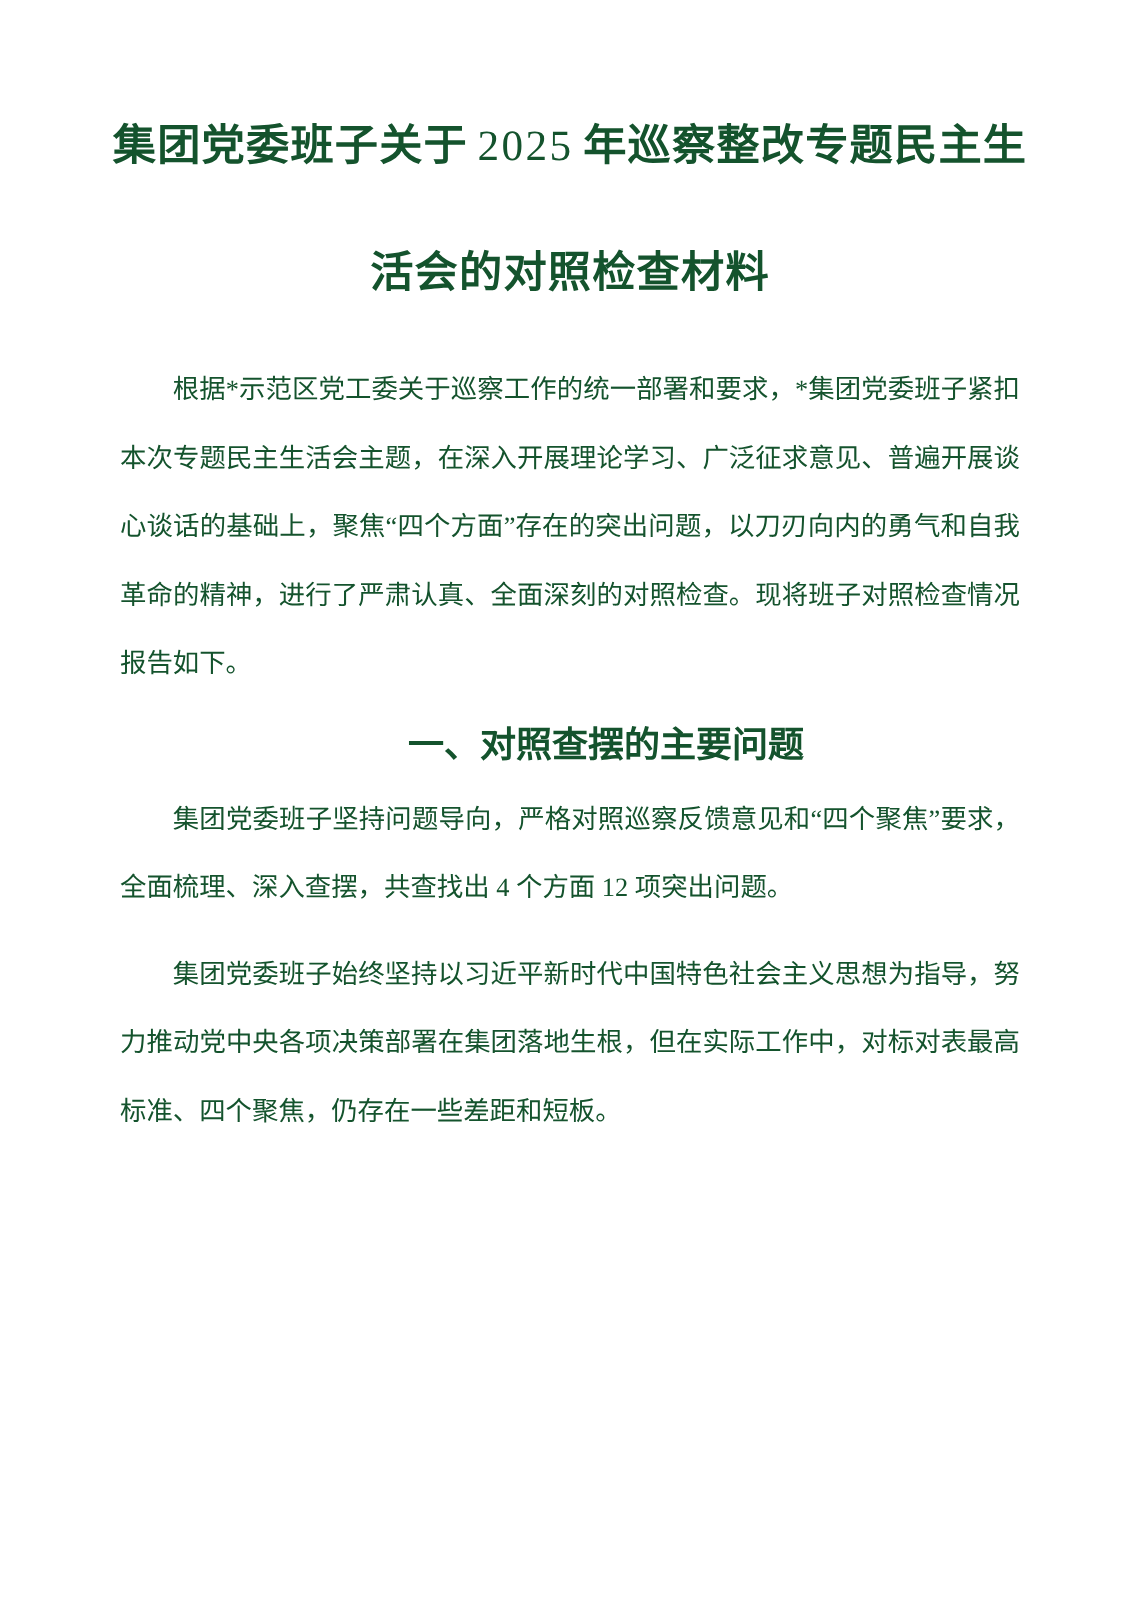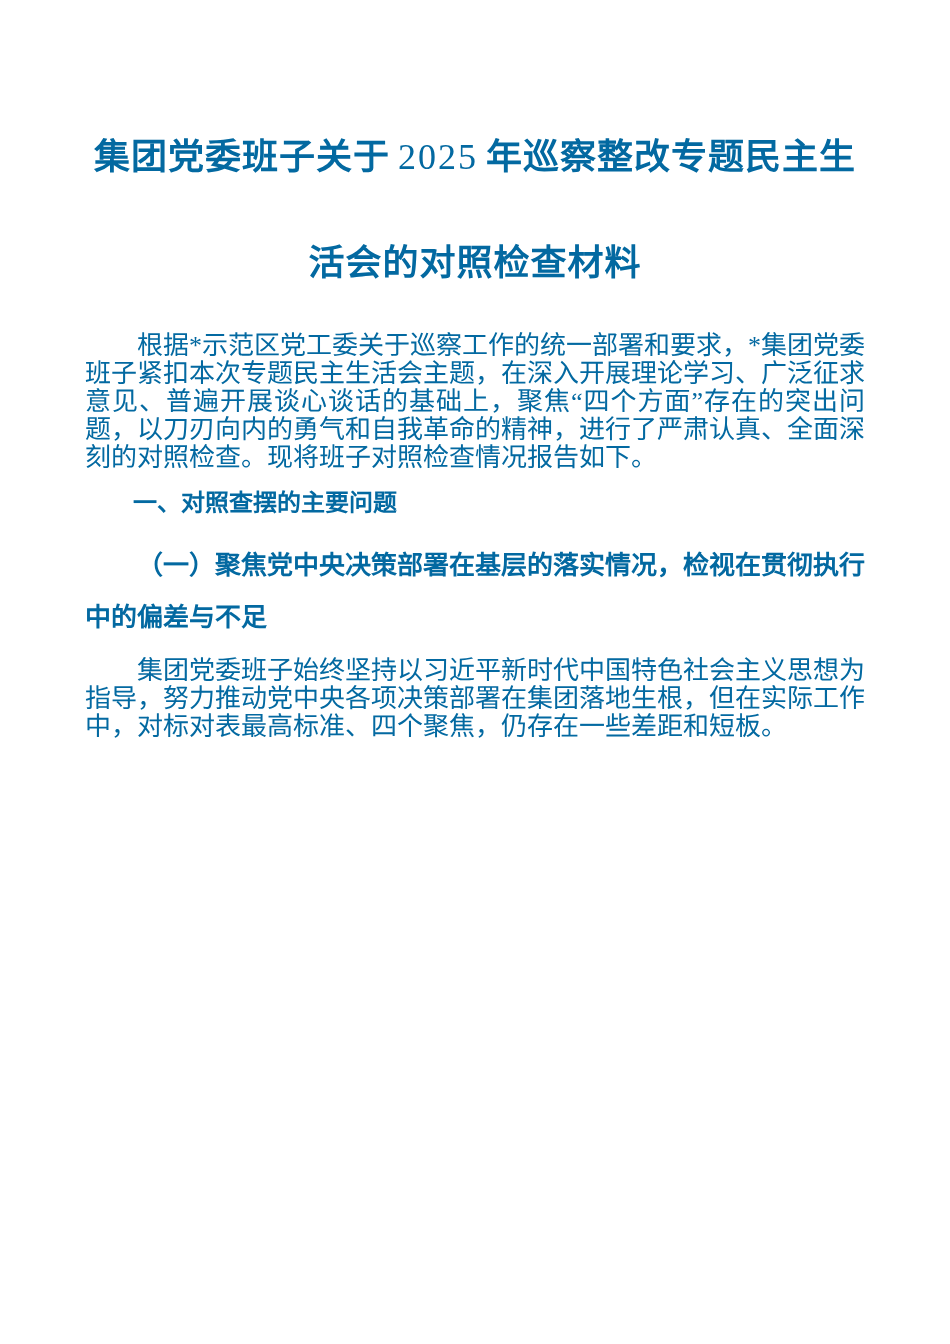--- a/index.html
+++ b/index.html
@@ -5,56 +5,57 @@
   html, body {
     margin: 0;
     padding: 0;
     background: #ffffff;
   }
   .page {
     position: relative;
     width: 950px;
     height: 1344px;
     background: #ffffff;
-    color: #0369a1;
+    color: #14532d;
     overflow: hidden;
     box-sizing: border-box;
-    padding: 104px 85px 0 85px;
+    padding: 68px 85px 0 85px;
   }
   .doc-title {
     margin: 0;
     font-family: "Liberation Sans", "DejaVu Sans", sans-serif;
     font-weight: bold;
     font-size: 36px;
     line-height: 106px;
     text-align: center;
     letter-spacing: 1px;
   }
   .doc-title .title-num {
     font-family: "Liberation Serif", "DejaVu Serif", serif;
     font-weight: normal;
     letter-spacing: 2px;
     margin: 0 8px;
   }
   .body-para {
-    margin: 0;
+    margin: 15px;
     font-family: "Liberation Serif", "DejaVu Serif", serif;
-    font-size: 26px;
-    line-height: 28px;
+    font-size: 22px;
+    line-height: 57px;
     text-align: justify;
     text-indent: 2em;
     word-break: break-all;
   }
   .heading-1 {
     margin: 5px 0 0 0;
     font-family: "Liberation Sans", "DejaVu Sans", sans-serif;
     font-weight: bold;
-    font-size: 24px;
+    font-size: 30px;
     line-height: 52px;
     text-indent: 2em;
+    text-align: center;
   }
   .heading-2 {
     margin: 11px 0 0 0;
     font-family: "Liberation Serif", "DejaVu Serif", serif;
     font-weight: bold;
     font-size: 26px;
     line-height: 52px;
     text-align: justify;
     text-indent: 2em;
     word-break: break-all;
@@ -68,19 +69,19 @@
 <body>
 
 <div class="page">
 
   <h1 class="doc-title"><span>集团党委班子关于</span><span class="title-num">2025</span><span>年巡察整改专题民主生活会的对照检查材料</span></h1>
 
   <p class="body-para mt-p1">根据*示范区党工委关于巡察工作的统一部署和要求，*集团党委班子紧扣本次专题民主生活会主题，在深入开展理论学习、广泛征求意见、普遍开展谈心谈话的基础上，聚焦“四个方面”存在的突出问题，以刀刃向内的勇气和自我革命的精神，进行了严肃认真、全面深刻的对照检查。现将班子对照检查情况报告如下。</p>
 
   <h2 class="heading-1">一、对照查摆的主要问题</h2>
 
+  <p class="body-para mt-p2">集团党委班子坚持问题导向，严格对照巡察反馈意见和“四个聚焦”要求，全面梳理、深入查摆，共查找出 4 个方面 12 项突出问题。</p>
 
-  <h3 class="heading-2">（一）聚焦党中央决策部署在基层的落实情况，检视在贯彻执行中的偏差与不足</h3>
 
   <p class="body-para mt-p3">集团党委班子始终坚持以习近平新时代中国特色社会主义思想为指导，努力推动党中央各项决策部署在集团落地生根，但在实际工作中，对标对表最高标准、四个聚焦，仍存在一些差距和短板。</p>
 
 
 </div>
 
 </body></html>

